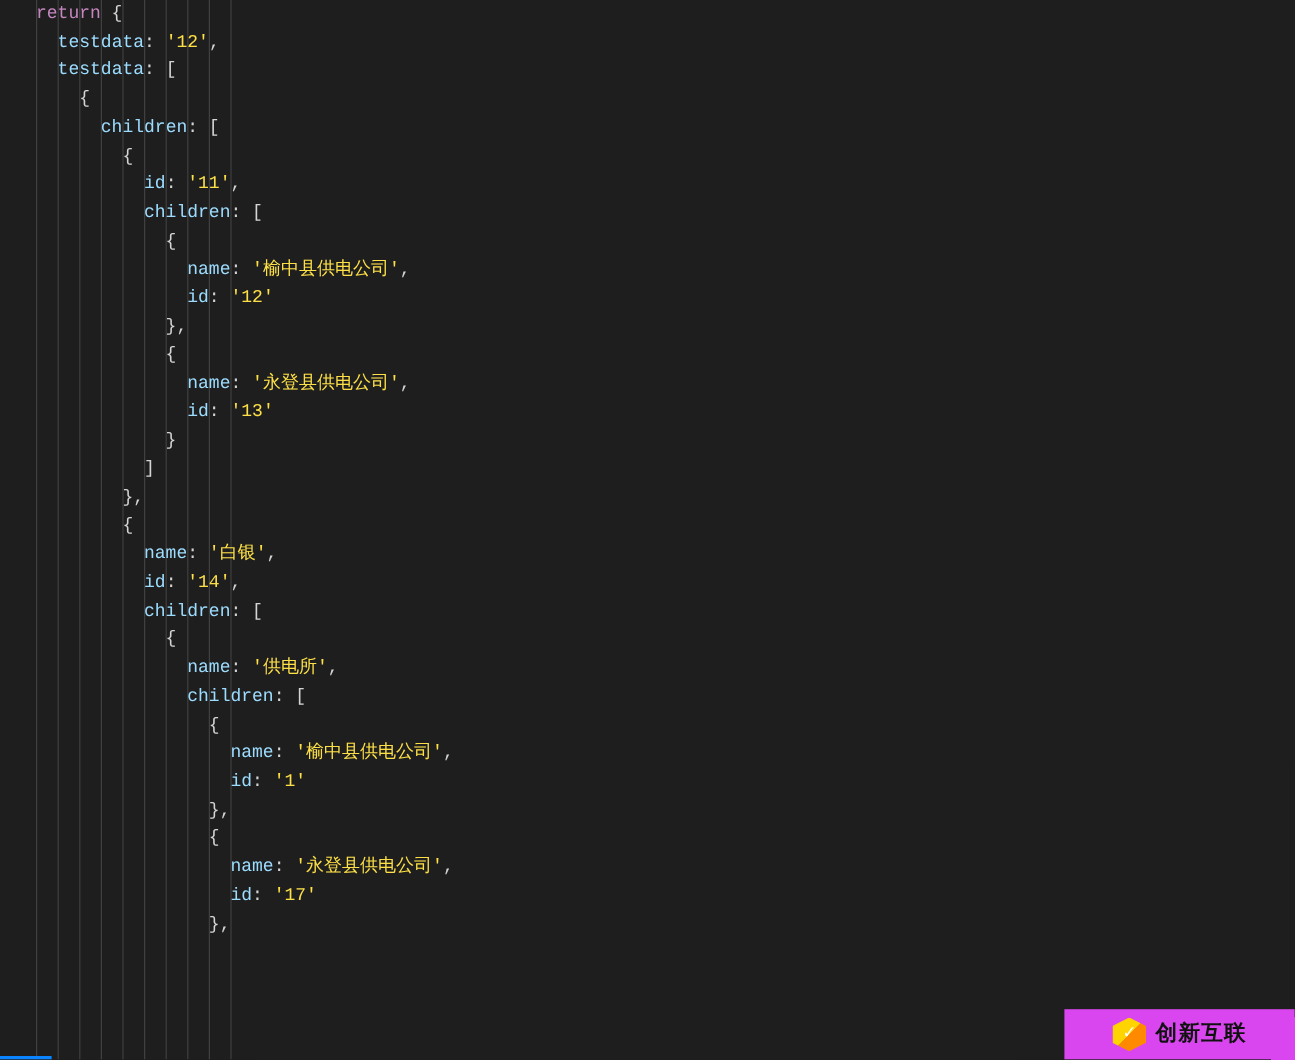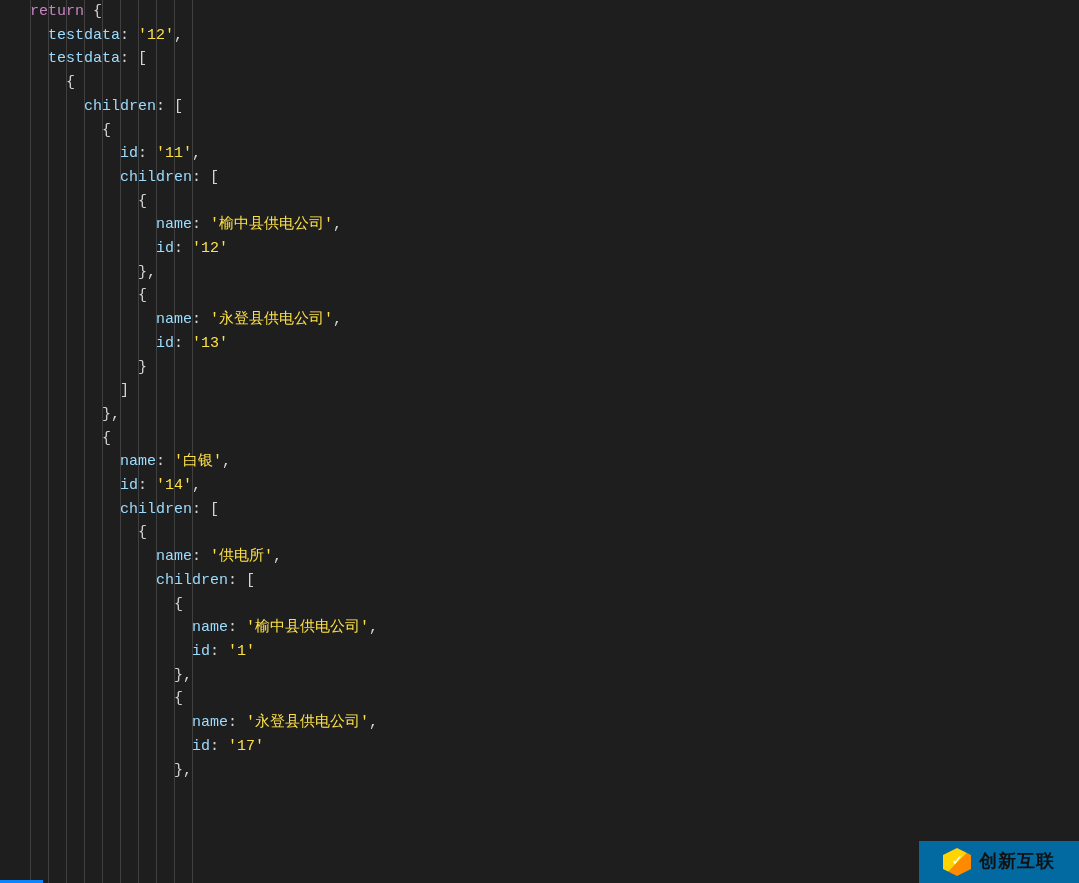--- a/index.html
+++ b/index.html
@@ -30,23 +30,23 @@
 
   .kw   { color: #c586c0; }   
   .prop { color: #9cdcfe; }   
   .str  { color: #fde047; }   
   .punc { color: #d4d4d4; }   
 
   .logo {
     position: absolute;
     right: 0;
     bottom: 0;
-    width: 160px;
+    width: 192px;
     height: 42px;
-    background: #0369a1;
+    background: #d946ef;
     display: flex;
     align-items: center;
     justify-content: center;
     gap: 8px;
   }
   .logo-mark {
     width: 28px;
     height: 28px;
     position: relative;
   }

